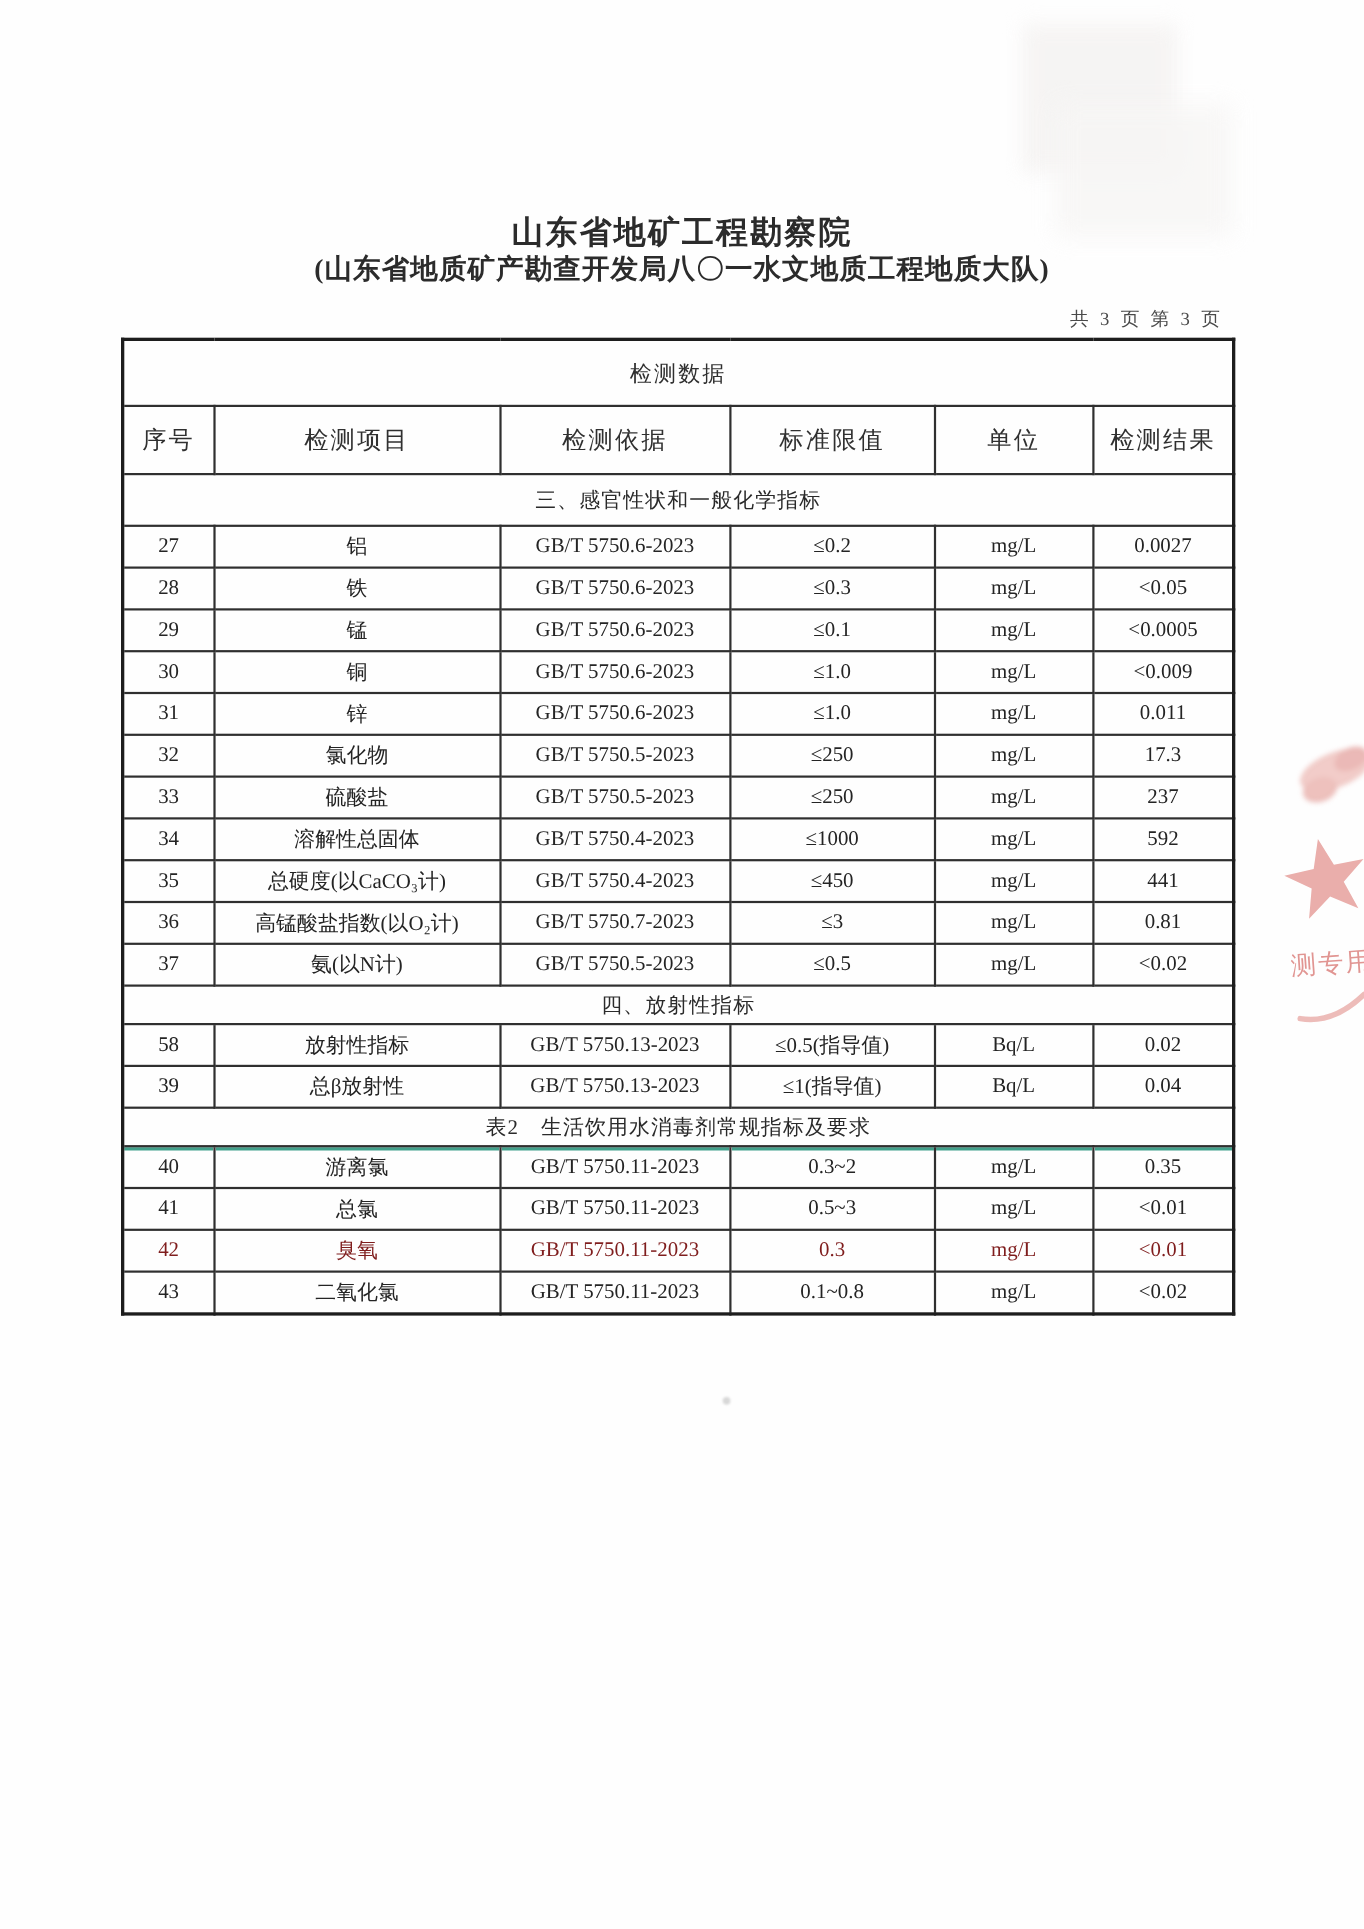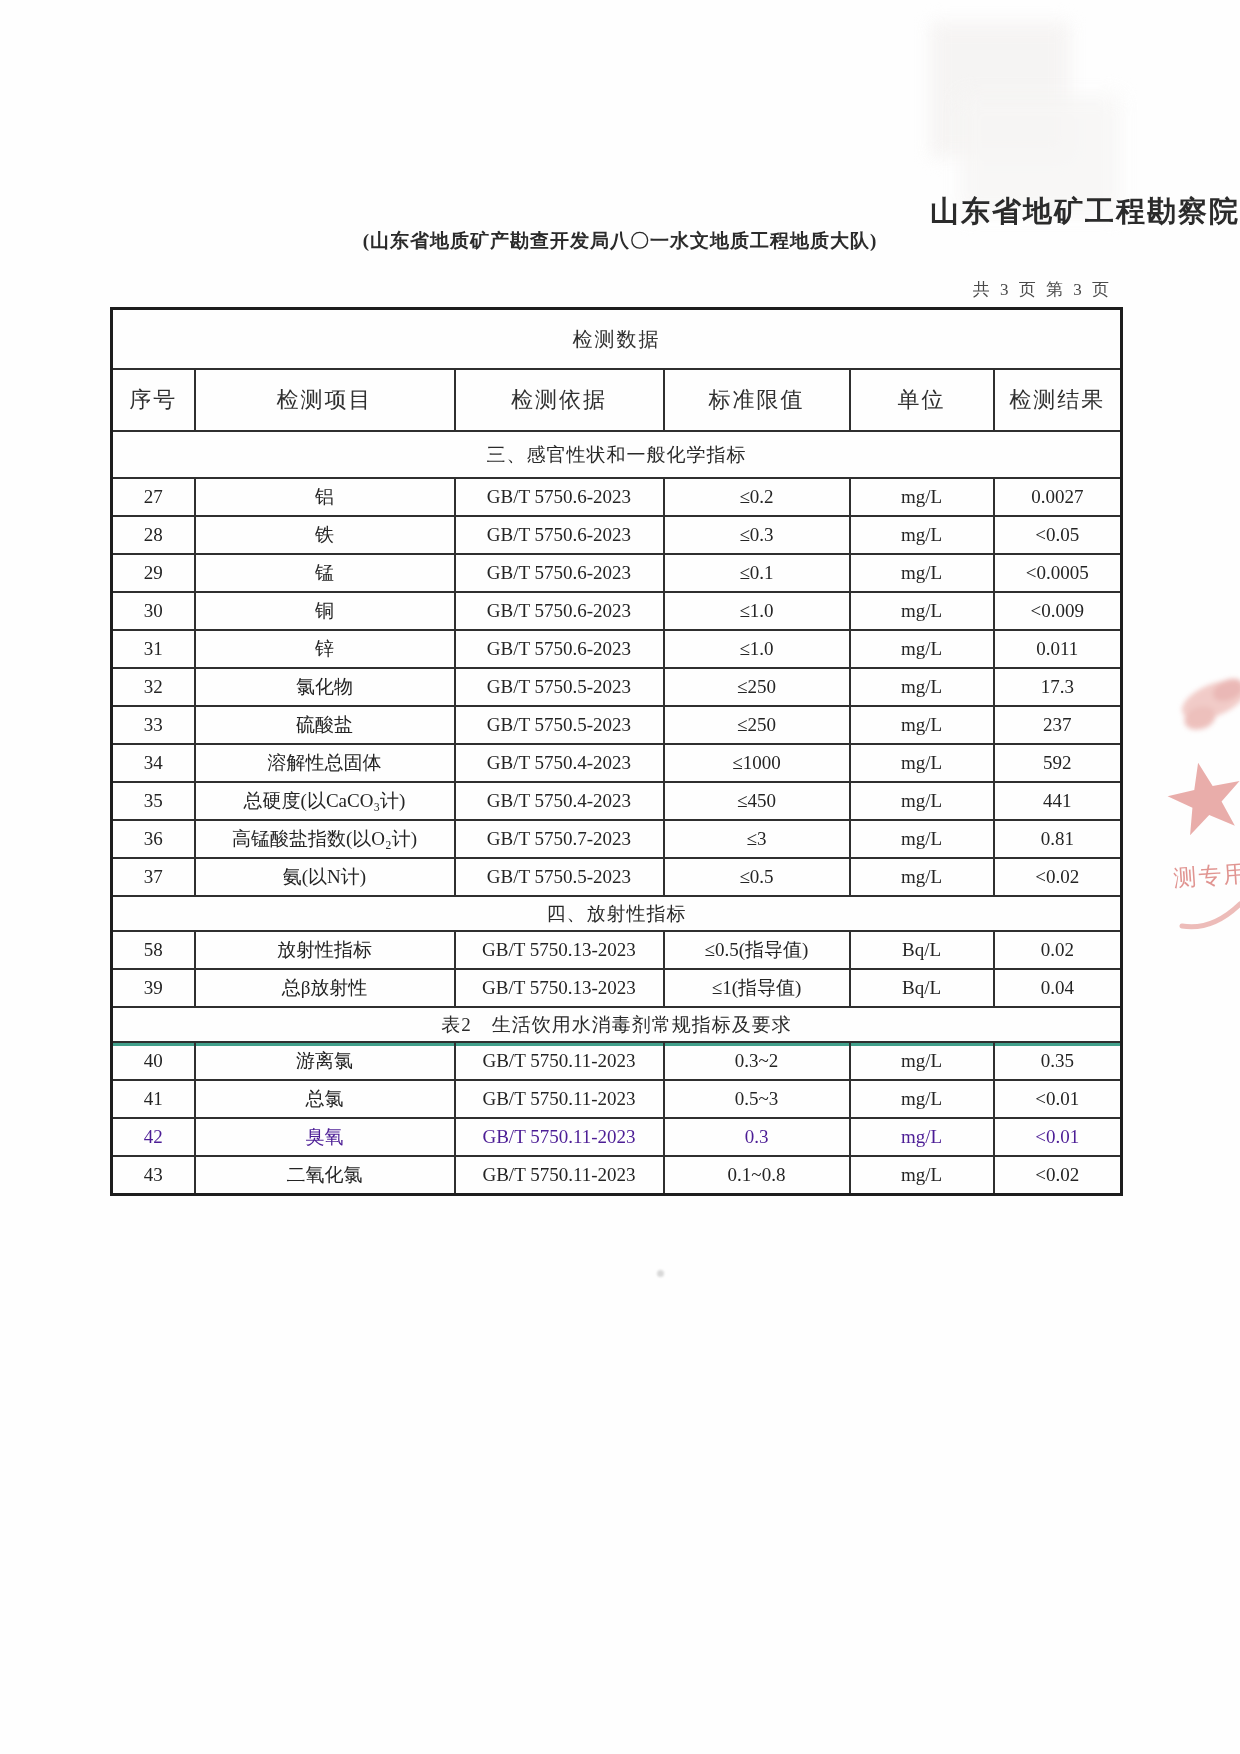--- a/index.html
+++ b/index.html
@@ -15,26 +15,26 @@
   .blotch{
     position:absolute;left:930px;top:22px;width:140px;height:135px;
     background:#f5f3f2;filter:blur(9px);opacity:.9;
   }
   .blotch2{
     position:absolute;left:960px;top:95px;width:160px;height:120px;
     background:#f7f6f5;filter:blur(10px);opacity:.85;
   }
   .title-line1{
     position:absolute;top:192px;left:0;width:100%;
-    text-align:right;font-size:29px;font-weight:bold;color:#2b2b2b;
+    text-align:center;font-size:29px;font-weight:bold;color:#2b2b2b;
     letter-spacing:2px;
   }
   .title-line2{
     position:absolute;top:228px;left:0;width:100%;
-    text-align:center;font-size:19px;font-weight:bold;color:#2b2b2b;
+    text-align:center;font-size:25px;font-weight:bold;color:#2b2b2b;
     letter-spacing:1px;
   }
   .page-info{
     position:absolute;top:278px;right:128px;
     font-size:17px;color:#4a4a4a;letter-spacing:3px;
   }
   .table-wrap{position:absolute;left:110px;top:307px;}
   table.report{
     border-collapse:collapse;table-layout:fixed;width:1010px;
     background:transparent;
@@ -48,21 +48,21 @@
   }
   table.report{border:3px solid #1d1d1d;}
   tr.table-title-row td{height:58px;font-size:20px;letter-spacing:2px;color:#303030;}
   tr.col-header-row td{height:60px;font-size:22px;letter-spacing:2px;color:#303030;}
   tr.section-row td{height:33px;font-size:19px;letter-spacing:1px;color:#2a2a2a;}
   tr.section-row.sec-first td{height:45px;}
   tr.data-row td{height:36px;}
   
   tr[data-row="40"] td{box-shadow:inset 0 3px 0 #41a08b;margin-top:40px;}
   
-  tr[data-row="42"] td{color:#4c1d95;}
+  tr[data-row="42"] td{color:#7f1d1d;}
   .speck{
     position:absolute;left:657px;top:1270px;width:7px;height:7px;border-radius:50%;
     background:#d8d8d8;filter:blur(1px);
   }
   .stamp{position:absolute;left:1156px;top:628px;}
 </style>
 </head>
 <body>
 
 <div class="page">

